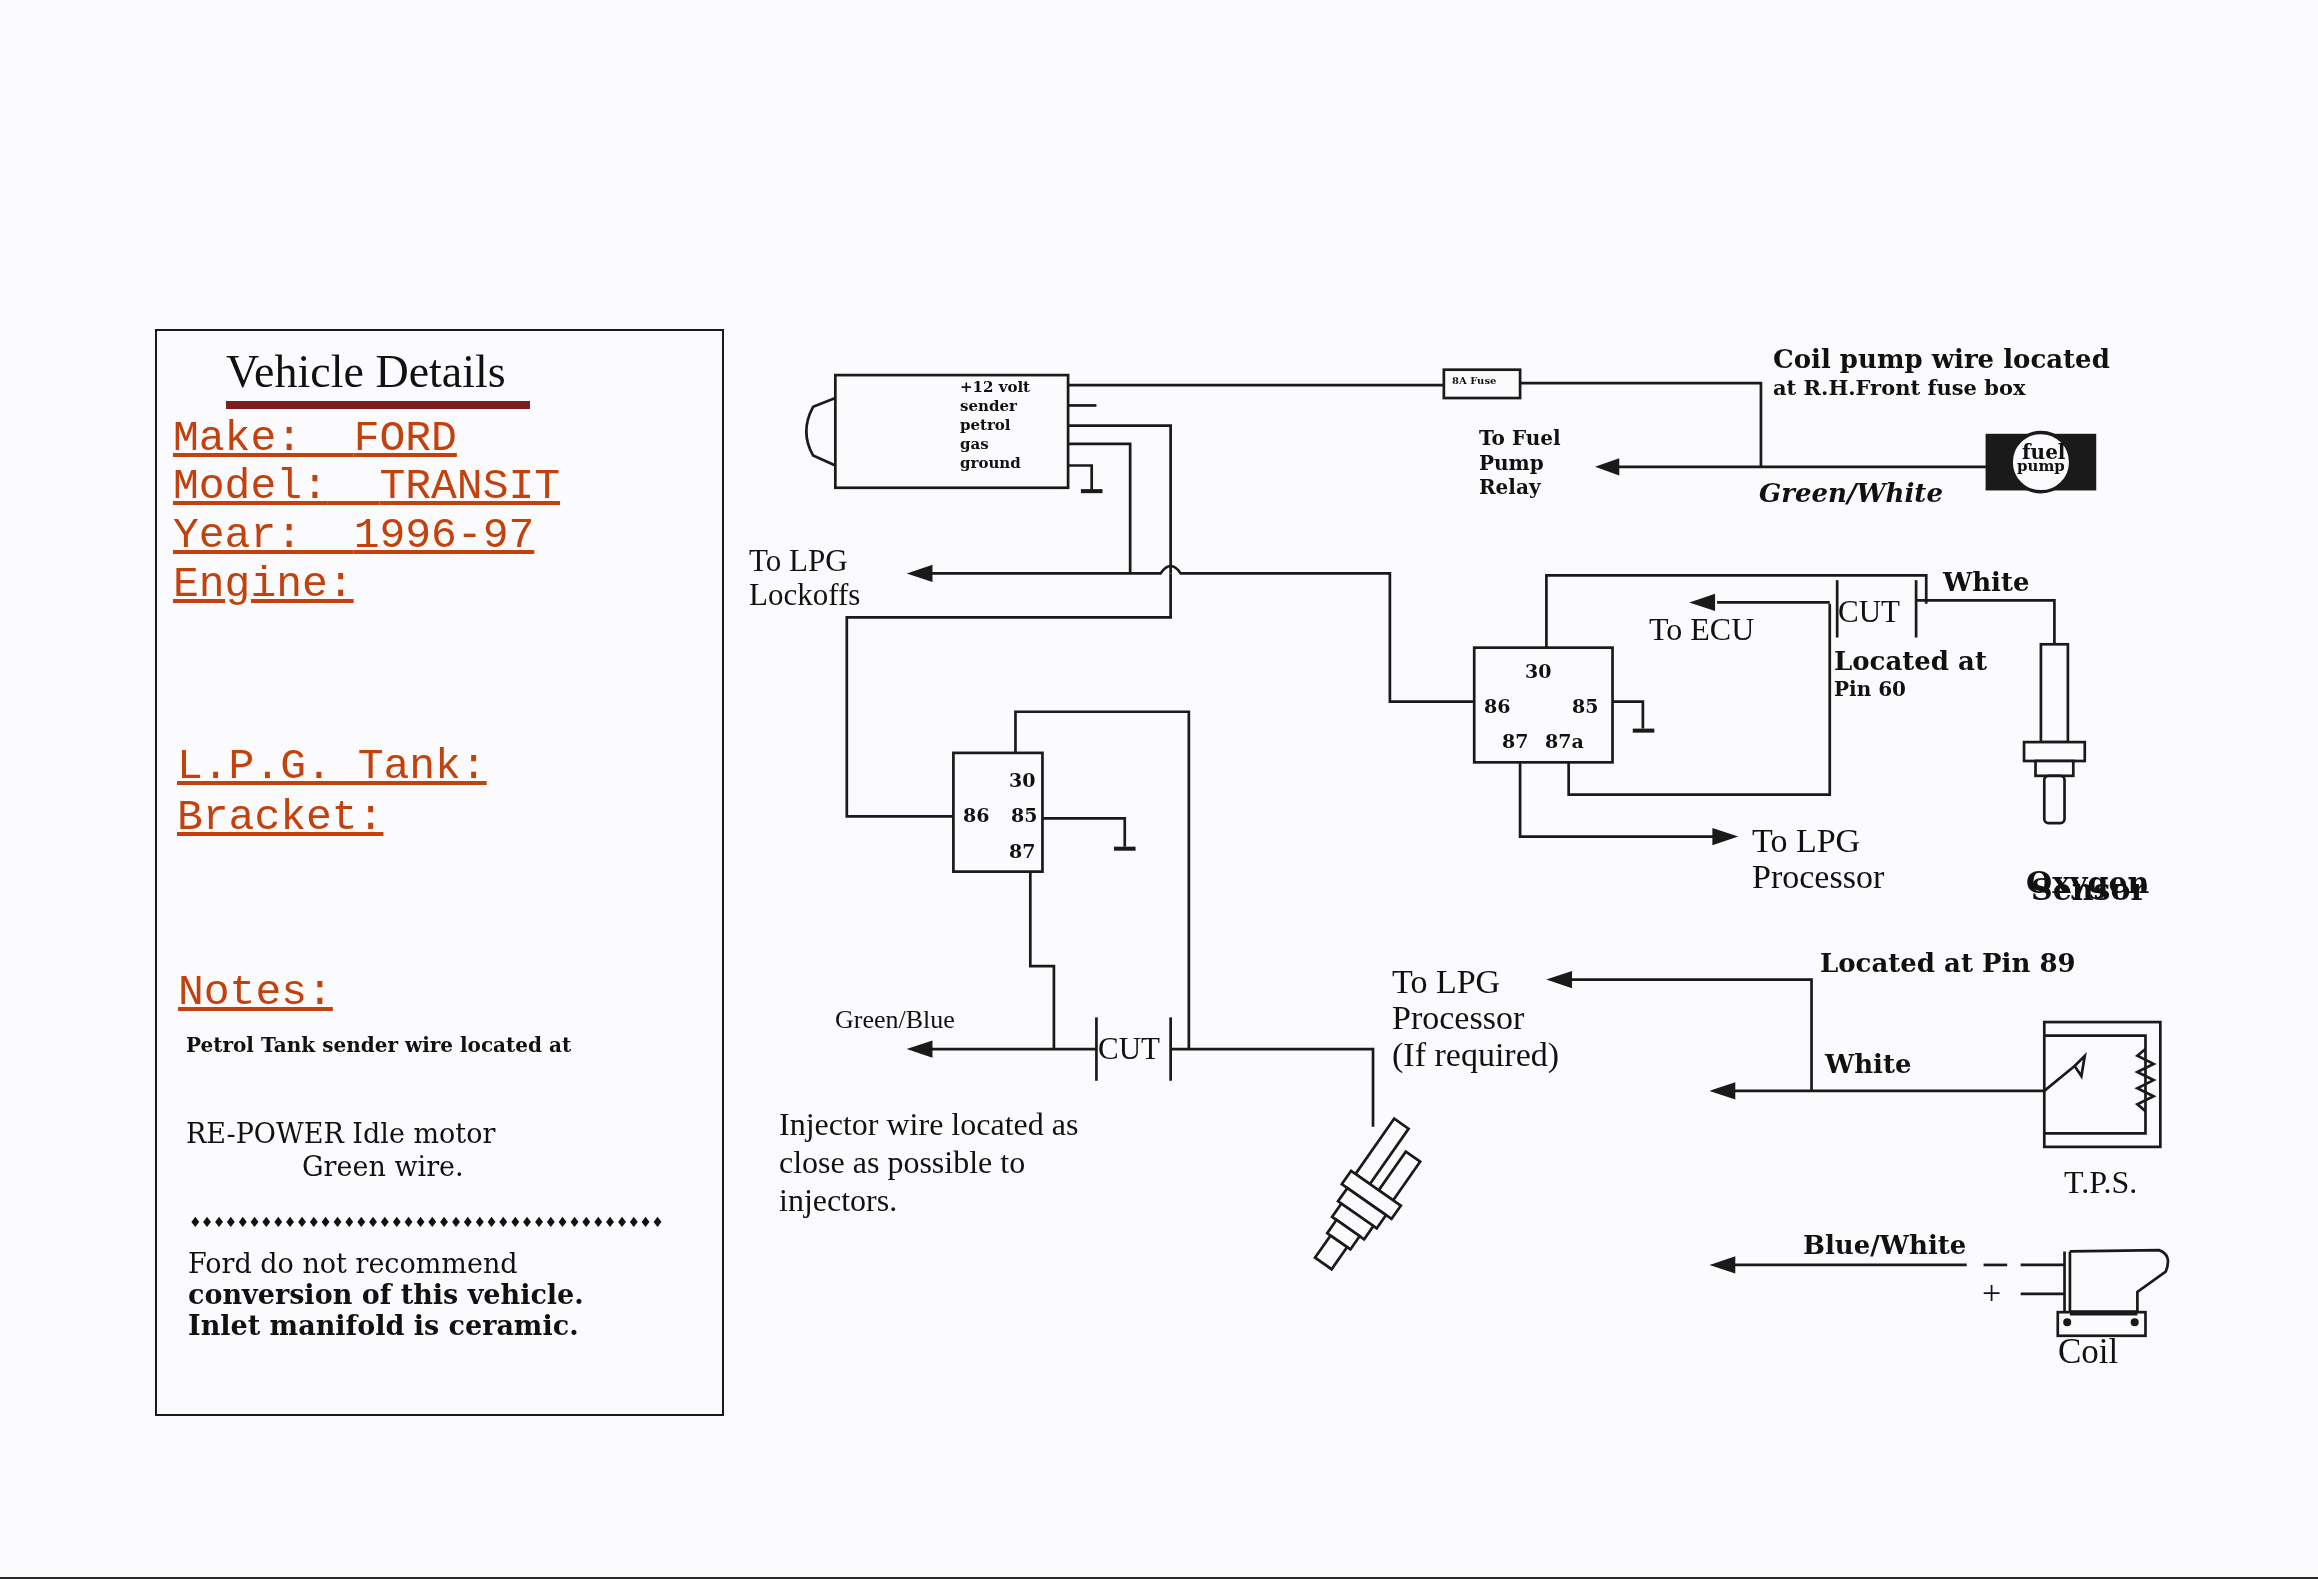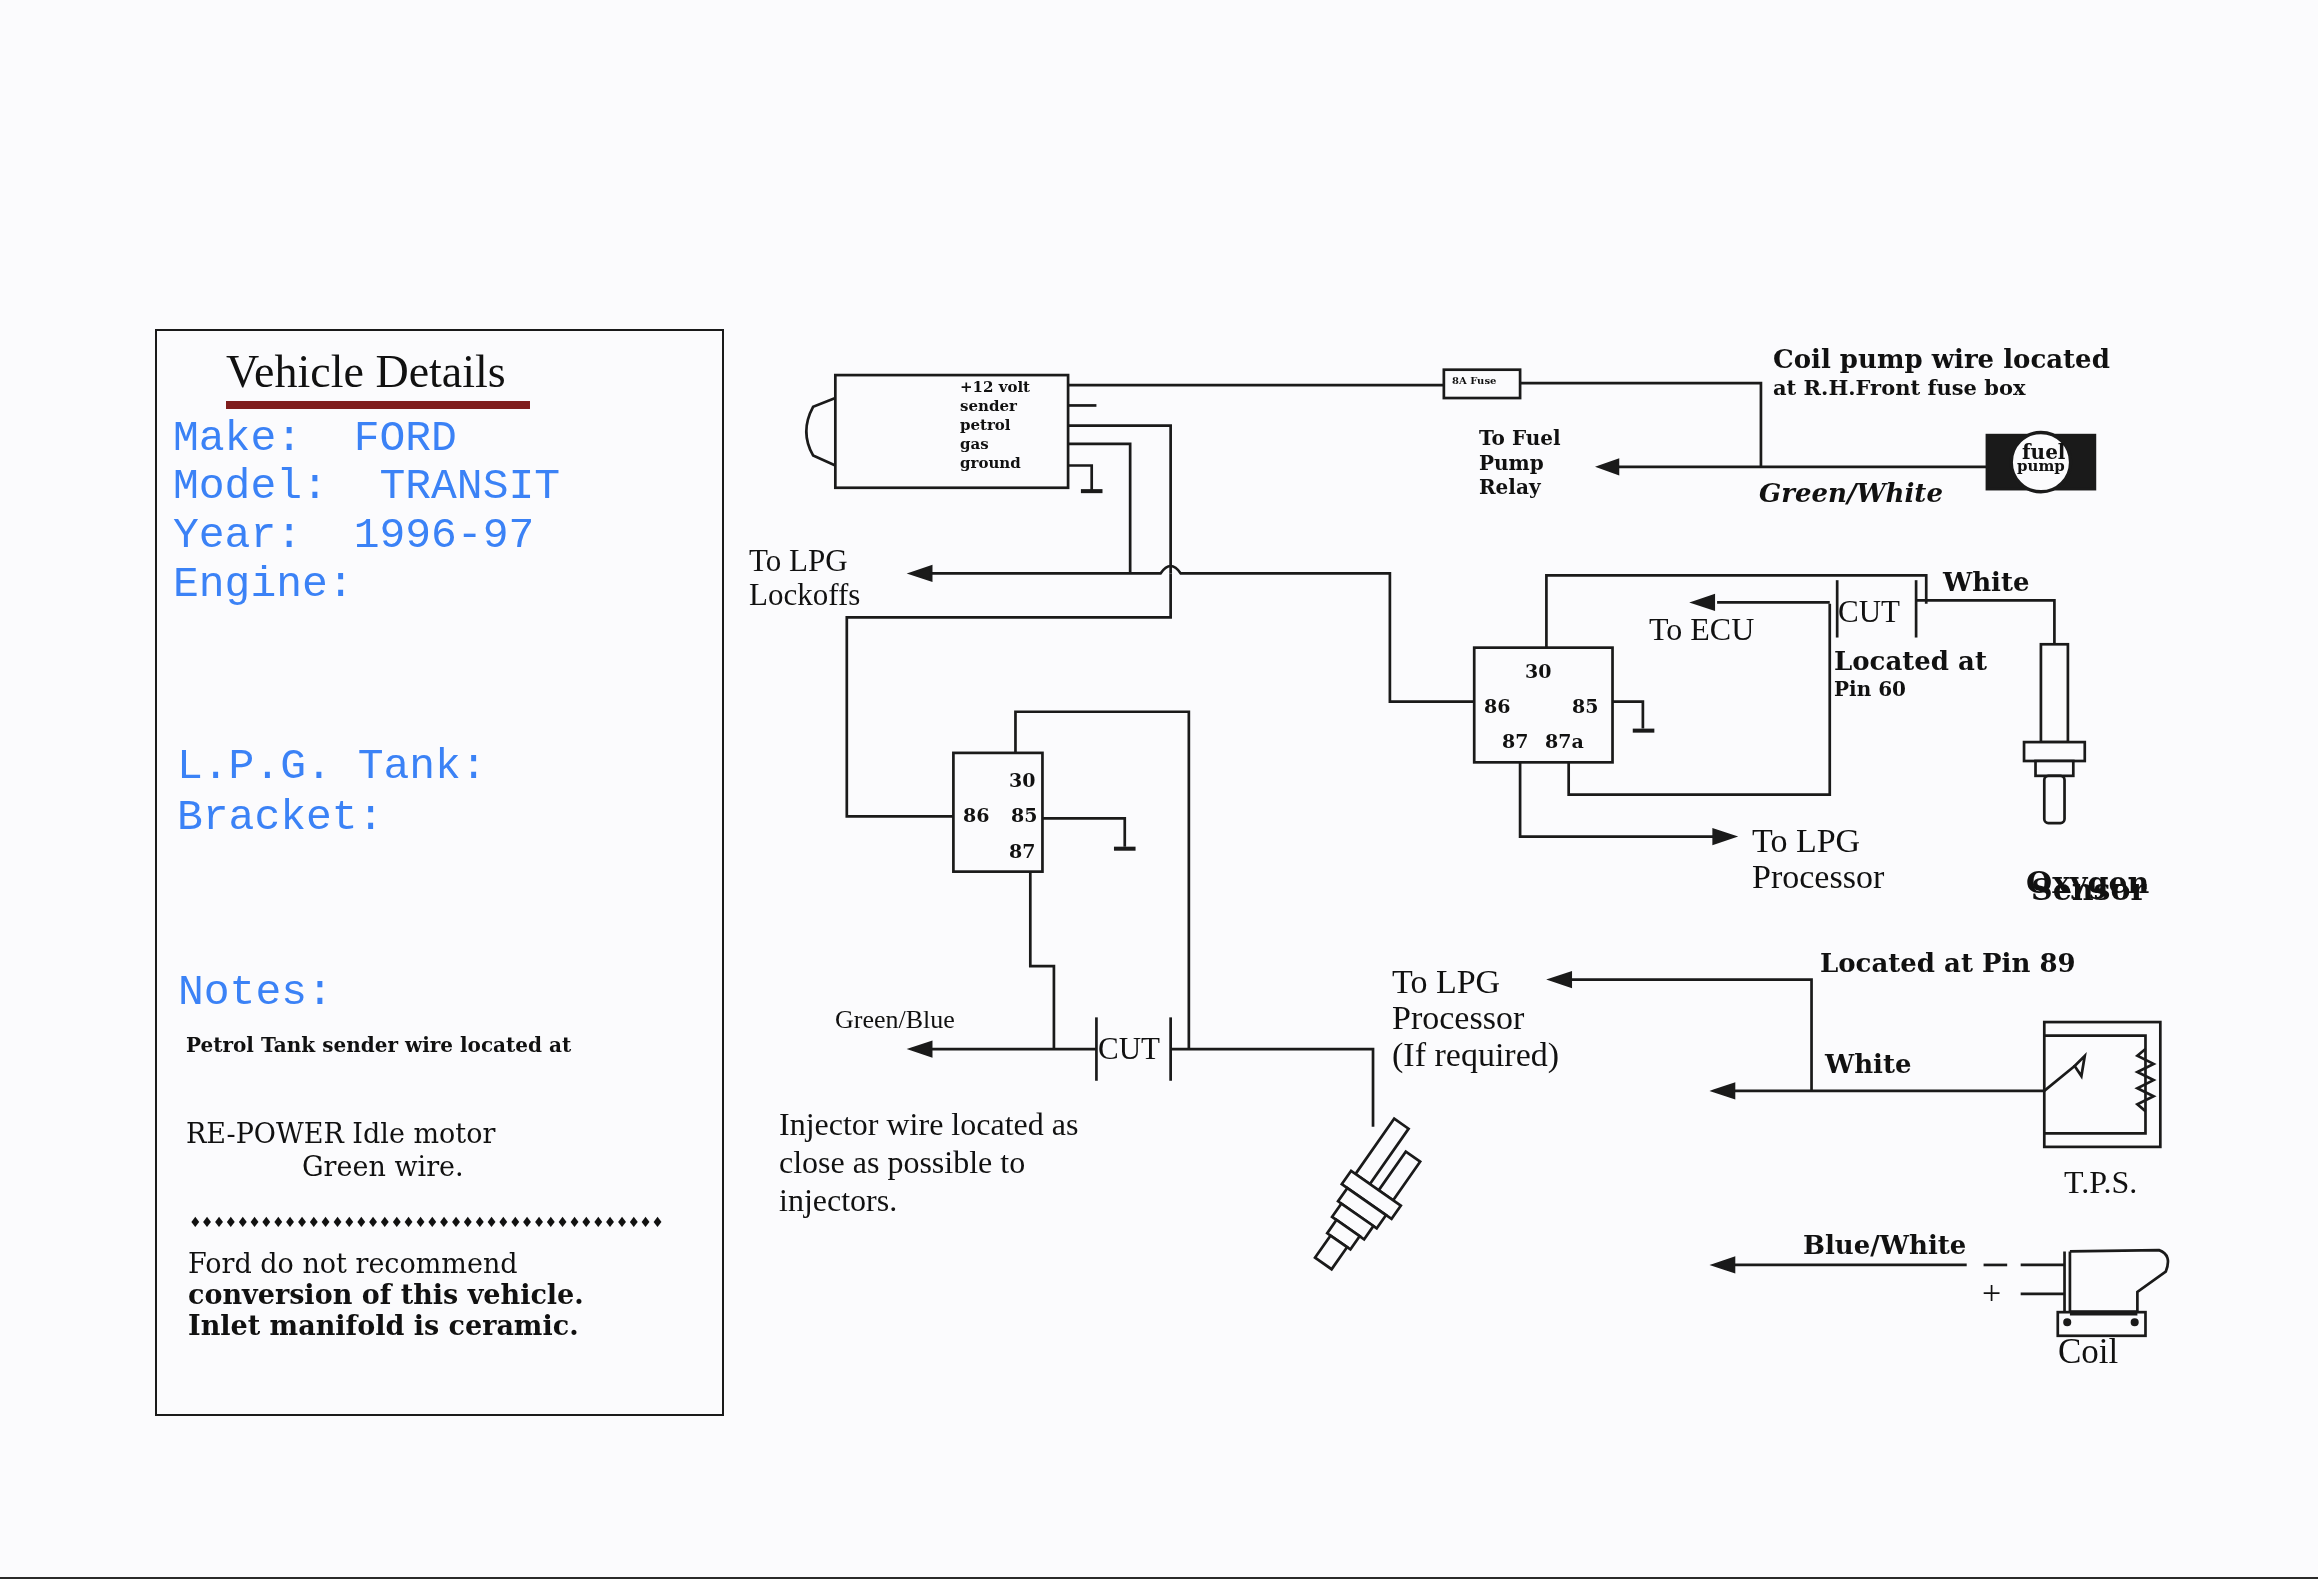--- a/index.html
+++ b/index.html
@@ -1,21 +1,21 @@
 <!DOCTYPE html>
 <html style="font-size:10.8px"><head>
 <meta charset="utf-8">
 <style>
   html, body { margin:0; padding:0; }
   body { width:2319px; height:1580px; background:#fbfbfd; position:relative; overflow:hidden; font-family:"DejaVu Serif", serif; color:#111; }
   .abs { position:absolute; white-space:nowrap; }
   .serif { font-family:"Liberation Serif", "DejaVu Serif", serif; }
   .bold { font-family:"DejaVu Serif", serif; font-weight:bold; }
   #panel { position:absolute; left:155px; top:329px; width:569px; height:1087px; border:2px solid #1a1a1a; box-sizing:border-box; }
-  .pt { font-family:"Liberation Mono", "DejaVu Sans Mono", monospace; font-size:43px; line-height:1; color:#3b82f6; }
+  .pt { font-family:"Liberation Mono", "DejaVu Sans Mono", monospace; font-size:43px; line-height:1; color:#c2410c;text-decoration:underline; }
   svg#wires { position:absolute; left:0; top:0; }
   .lbl { font-family:"DejaVu Serif", serif; font-weight:bold; color:#111; }
   .lblr { font-family:"Liberation Serif", "DejaVu Serif", serif; color:#111; }
   .bottom-edge { position:absolute; left:0; bottom:0; width:100%; height:3.4px; background:#2a2a2a; }
 </style>
 </head>
 <body>
 
 <div id="panel"></div>
 

